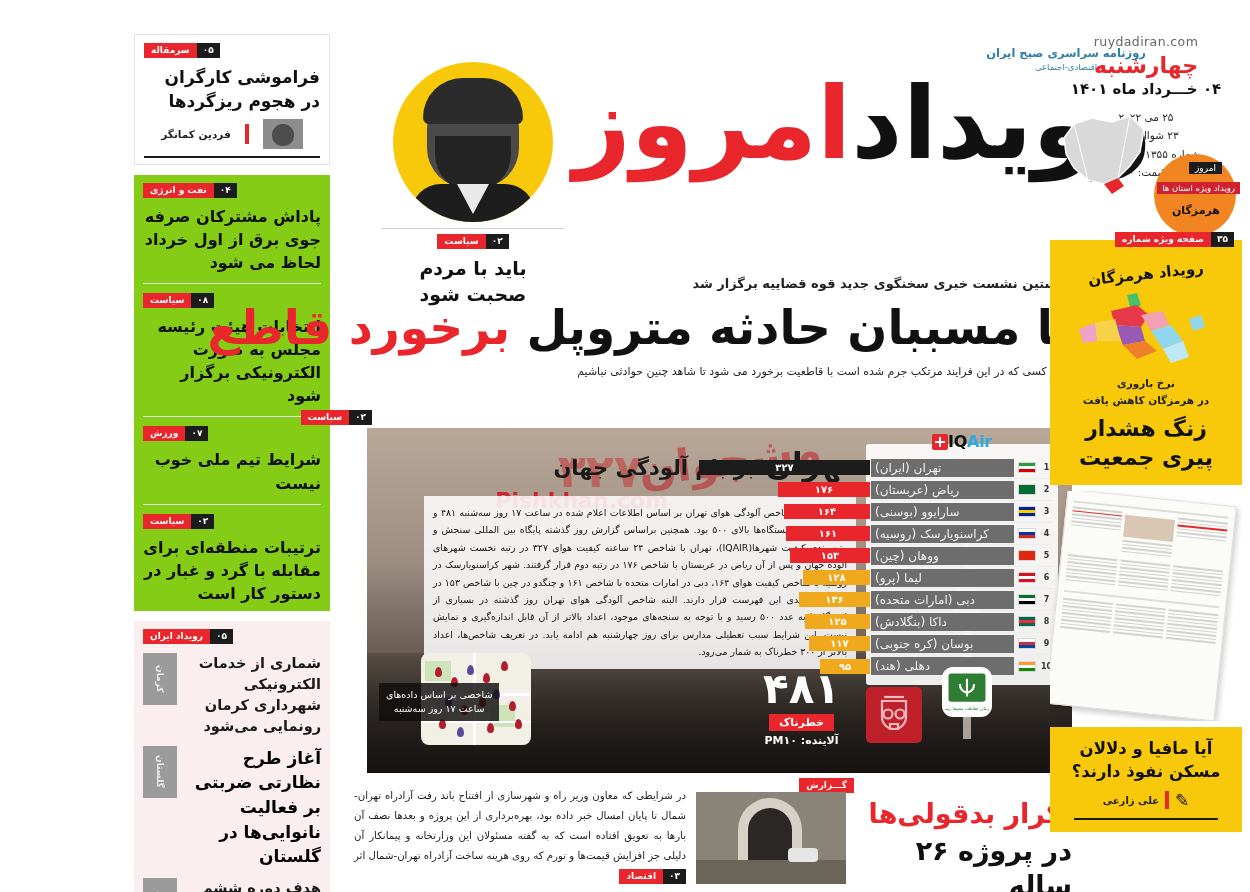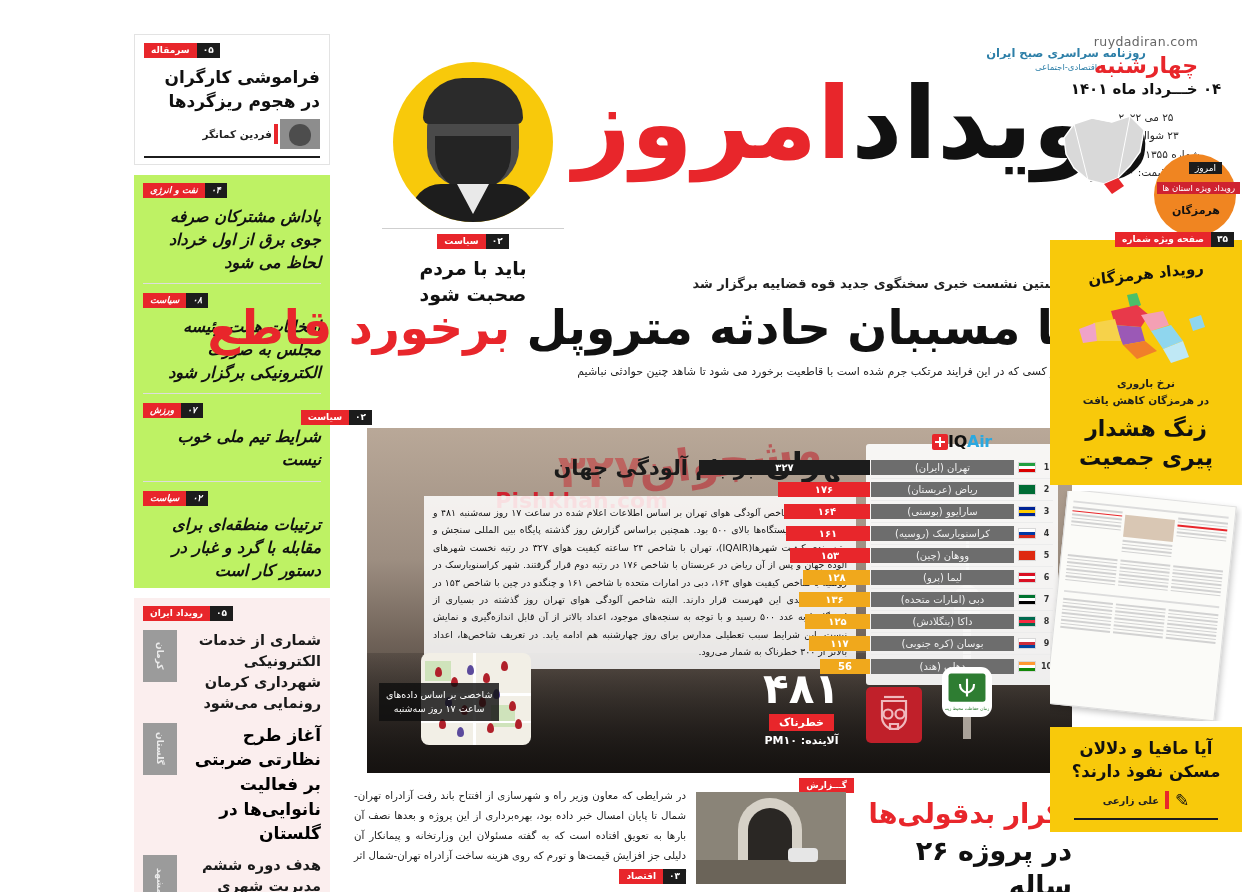--- a/index.html
+++ b/index.html
@@ -16,25 +16,25 @@
   .badge-pair { display: flex; flex-direction: row-reverse; align-items: stretch;
                 height: 15px; font-size: 9px; line-height: 15px; }
   .badge-cat  { background: #e8262b; color: #fff; padding: 0 7px; font-weight: bold;
                 letter-spacing: .2px; }
   .badge-num  { background: #1c1c1c; color: #fff; padding: 0 6px; font-weight: bold; }
 
   
   #left-col { position: absolute; left: 22px; top: 34px; width: 196px; }
   .lead-card { background: #fff; border: 1px solid #e3e3e3; padding: 8px 9px 6px;
                margin-bottom: 10px; }
-  .card-tint { background: #bef264; border: none; font-style: italic; }
+  .card-tint { background: #84cc16; border: none; }
   .lead-headline { font-size: 17px; font-weight: bold; line-height: 1.42; color: #111;
                    text-align: right; margin-top: 7px; }
   .byline-row { display: flex; flex-direction: row-reverse; align-items: center;
-                justify-content: flex-end; margin-top: 6px; gap: 2px; }
+                justify-content: center; margin-top: 6px; gap: 14px; }
   .byline-name { font-size: 10.5px; font-weight: bold; color: #222; }
   .byline-bar { width: 4px; height: 20px; background: #e8262b; }
   .byline-photo { width: 40px; height: 30px; background: #8d8d8d; position: relative;
                   overflow: hidden; }
   .byline-photo::after { content:""; position:absolute; left:9px; top:5px; width:22px;
                   height:22px; border-radius:50% 50% 45% 45%; background:#4d4d4d; }
   .hrule { height: 2px; background: #1c1c1c; margin-top: 7px; }
 
   .brief { border-top: 1px solid #ddd; padding-top: 9px; margin-top: 9px; }
   .brief:first-child { border-top: none; padding-top: 0; margin-top: 0; }
@@ -116,22 +116,22 @@
              height:2px; background:#fff; }
   .iq-logo .txt { font-size: 16px; font-weight: bold; color: #111; letter-spacing: -.3px; }
   .iq-logo .txt .air { color: #2aa8e0; }
 
   .iq-row { display: flex; flex-direction: row-reverse; align-items: center; gap: 4px;
             height: 22px; border-bottom: 1px solid #ececec; position: relative; }
   .iq-row:last-child { border-bottom: none; }
   .iq-rank { width: 13px; text-align: center; font-size: 8px; color: #333; order: 3;
              font-weight: bold; }
   .iq-flag { width: 18px; height: 11px; flex: 0 0 18px; order: 2; border: 1px solid #d8d8d8; }
-  .iq-city { flex: 1; background: #6d6d6d; color: #f0f0f0; font-size: 10px; padding: 2px 4px;
-             text-align: center; order: 1; white-space: nowrap; overflow: hidden; }
+  .iq-city { flex: 1; background: #6d6d6d; color: #f0f0f0; font-size: 12px; padding: 2px 4px;
+             text-align: left; order: 1; white-space: nowrap; overflow: hidden; }
   .iq-bar { position: absolute; left: -1px; height: 15px; display: flex;
             align-items: center; justify-content: center; color: #fff; font-size: 10px;
             font-weight: bold; transform: translateX(-100%); }
 
   .aqi-block { position: absolute; right: 232px; bottom: 26px; text-align: center; }
   .aqi-num { font-size: 42px; font-weight: bold; color: #fff; line-height: 1; text-align: center; }
   .aqi-tag { background: #e8262b; color: #fff; font-size: 11px; font-weight: bold;
              padding: 2px 10px; margin-top: 4px; display: inline-block; }
   .aqi-pm { color: #fff; font-size: 11px; font-weight: bold; margin-top: 3px; }
   .mask-box { position: absolute; right: 150px; bottom: 30px; width: 56px; height: 56px;
@@ -424,21 +424,21 @@
           <div class="iq-row">
             <span class="iq-city">بوسان (کره جنوبی)</span>
             <span class="iq-flag" style="background: linear-gradient(rgb(255, 255, 255) 0px, rgb(255, 255, 255) 33%, rgb(205, 46, 58) 33%, rgb(205, 46, 58) 66%, rgb(0, 71, 160) 66%, rgb(0, 71, 160) 100%);"></span>
             <span class="iq-rank">9</span>
             <span class="iq-bar" style="width: 61px; background: rgb(240, 168, 28);">۱۱۷</span>
           </div>
           <div class="iq-row">
             <span class="iq-city">دهلی (هند)</span>
             <span class="iq-flag" style="background: linear-gradient(rgb(255, 153, 51) 0px, rgb(255, 153, 51) 33%, rgb(255, 255, 255) 33%, rgb(255, 255, 255) 66%, rgb(19, 136, 8) 66%, rgb(19, 136, 8) 100%);"></span>
             <span class="iq-rank">10</span>
-            <span class="iq-bar" style="width: 50px; background: rgb(240, 168, 28);">56</span>
+            <span class="iq-bar" style="width: 50px; background: rgb(240, 168, 28);">۹۵</span>
           </div>
         </div>
     </div>
 
     <div class="aqi-block">
       <div class="aqi-num">۴۸۱</div>
       <div class="aqi-tag">خطرناک</div>
       <div class="aqi-pm">آلاینده: PM۱۰</div>
     </div>
 

